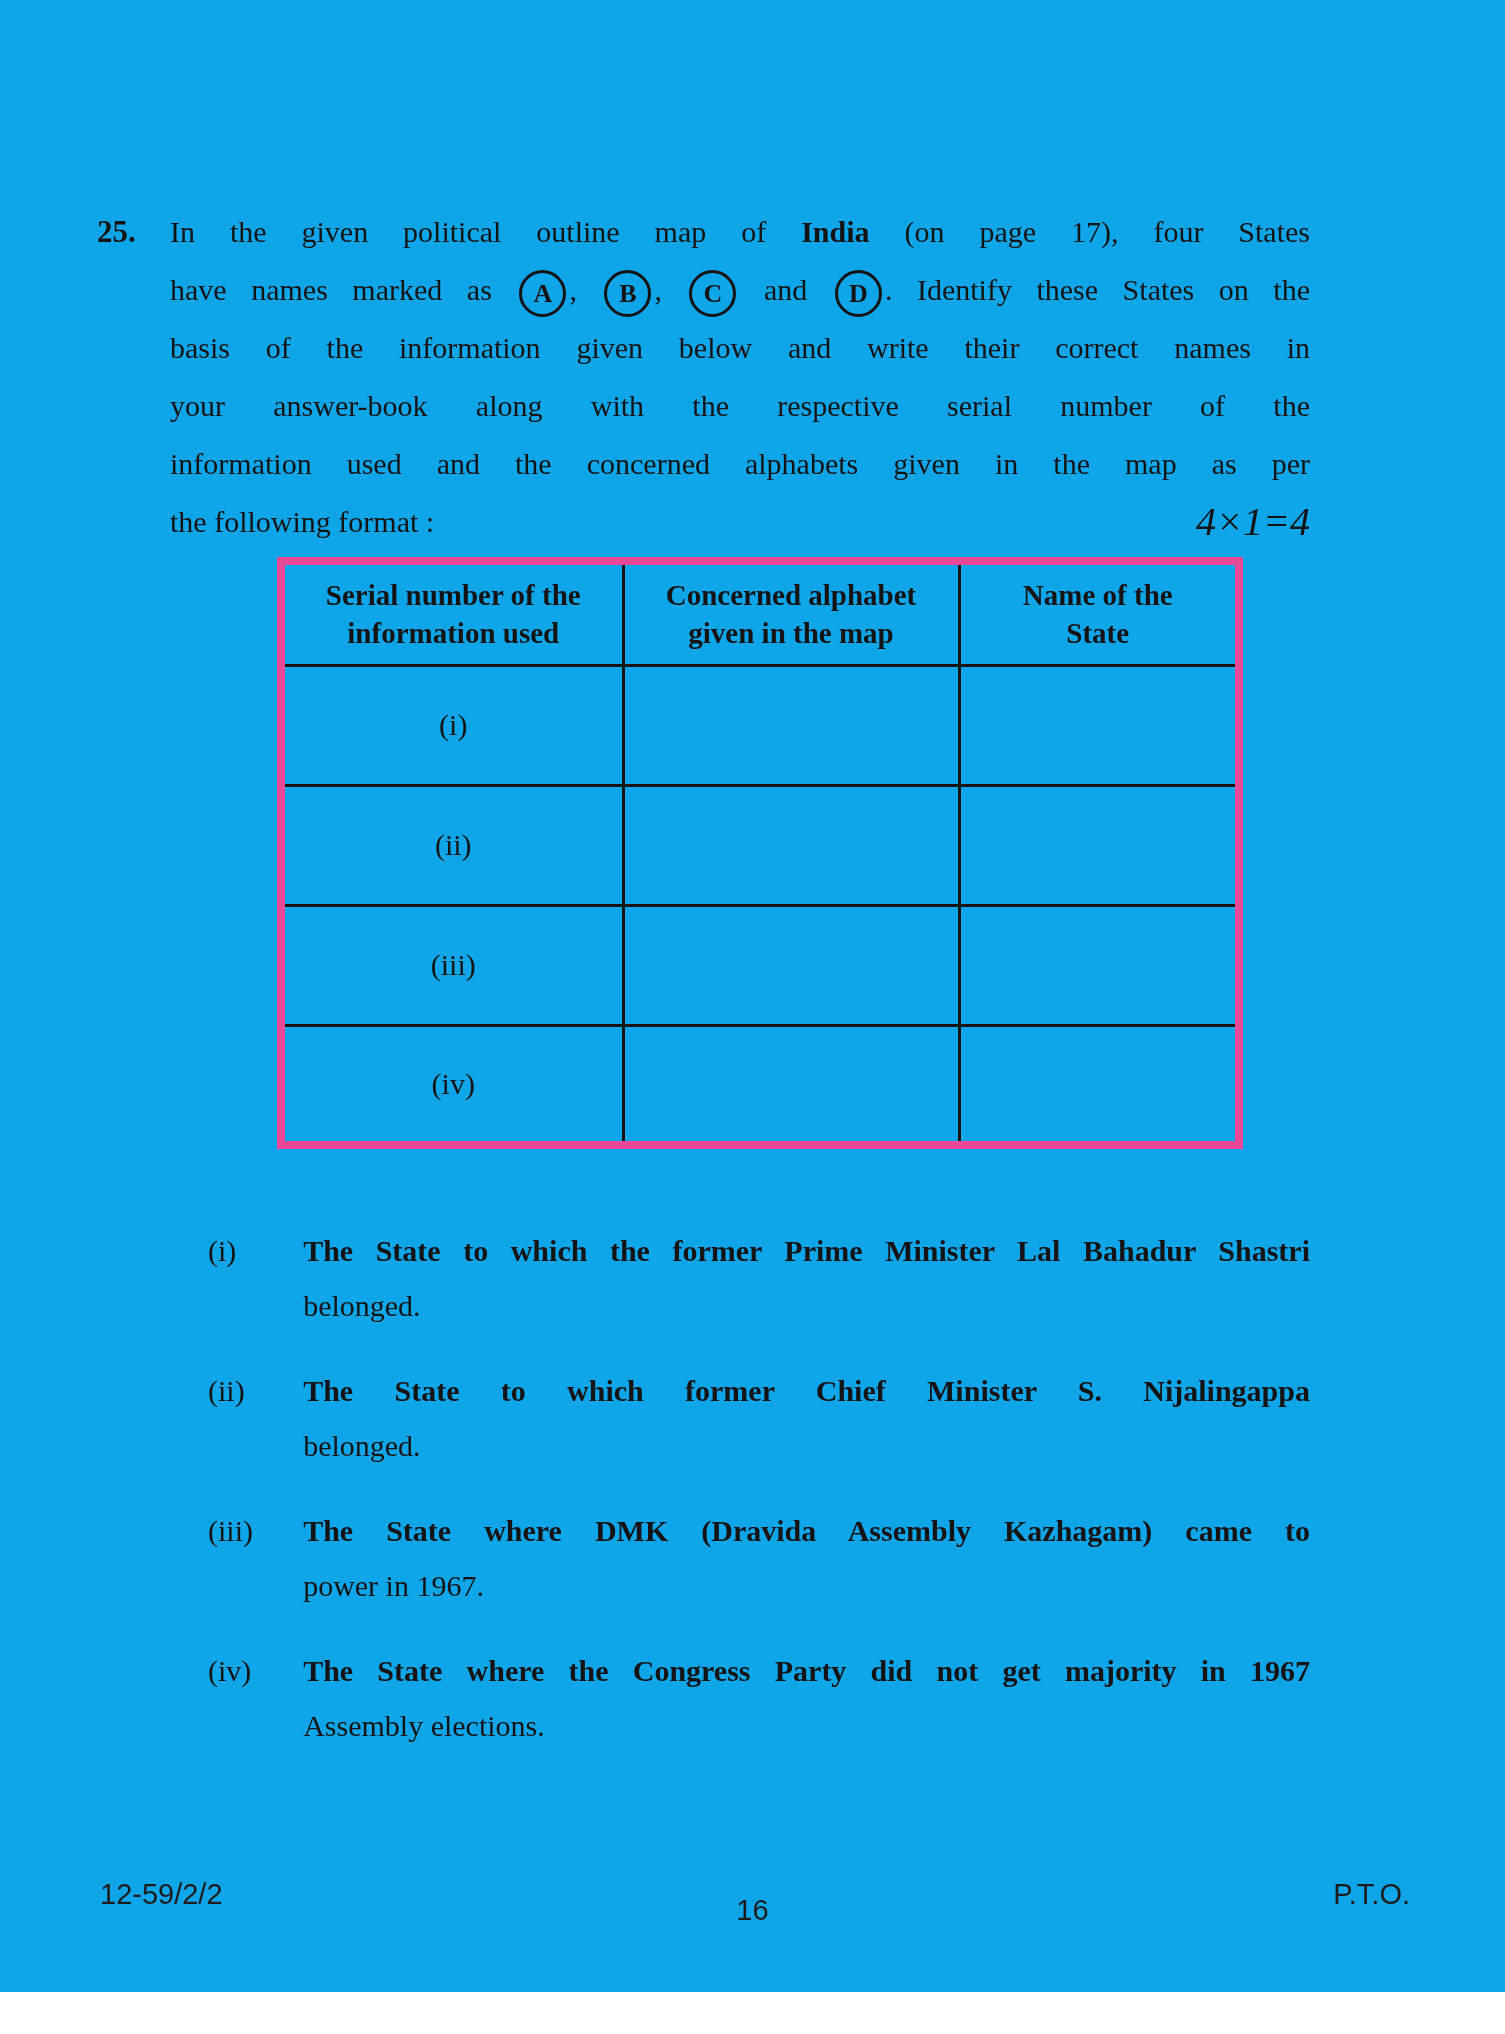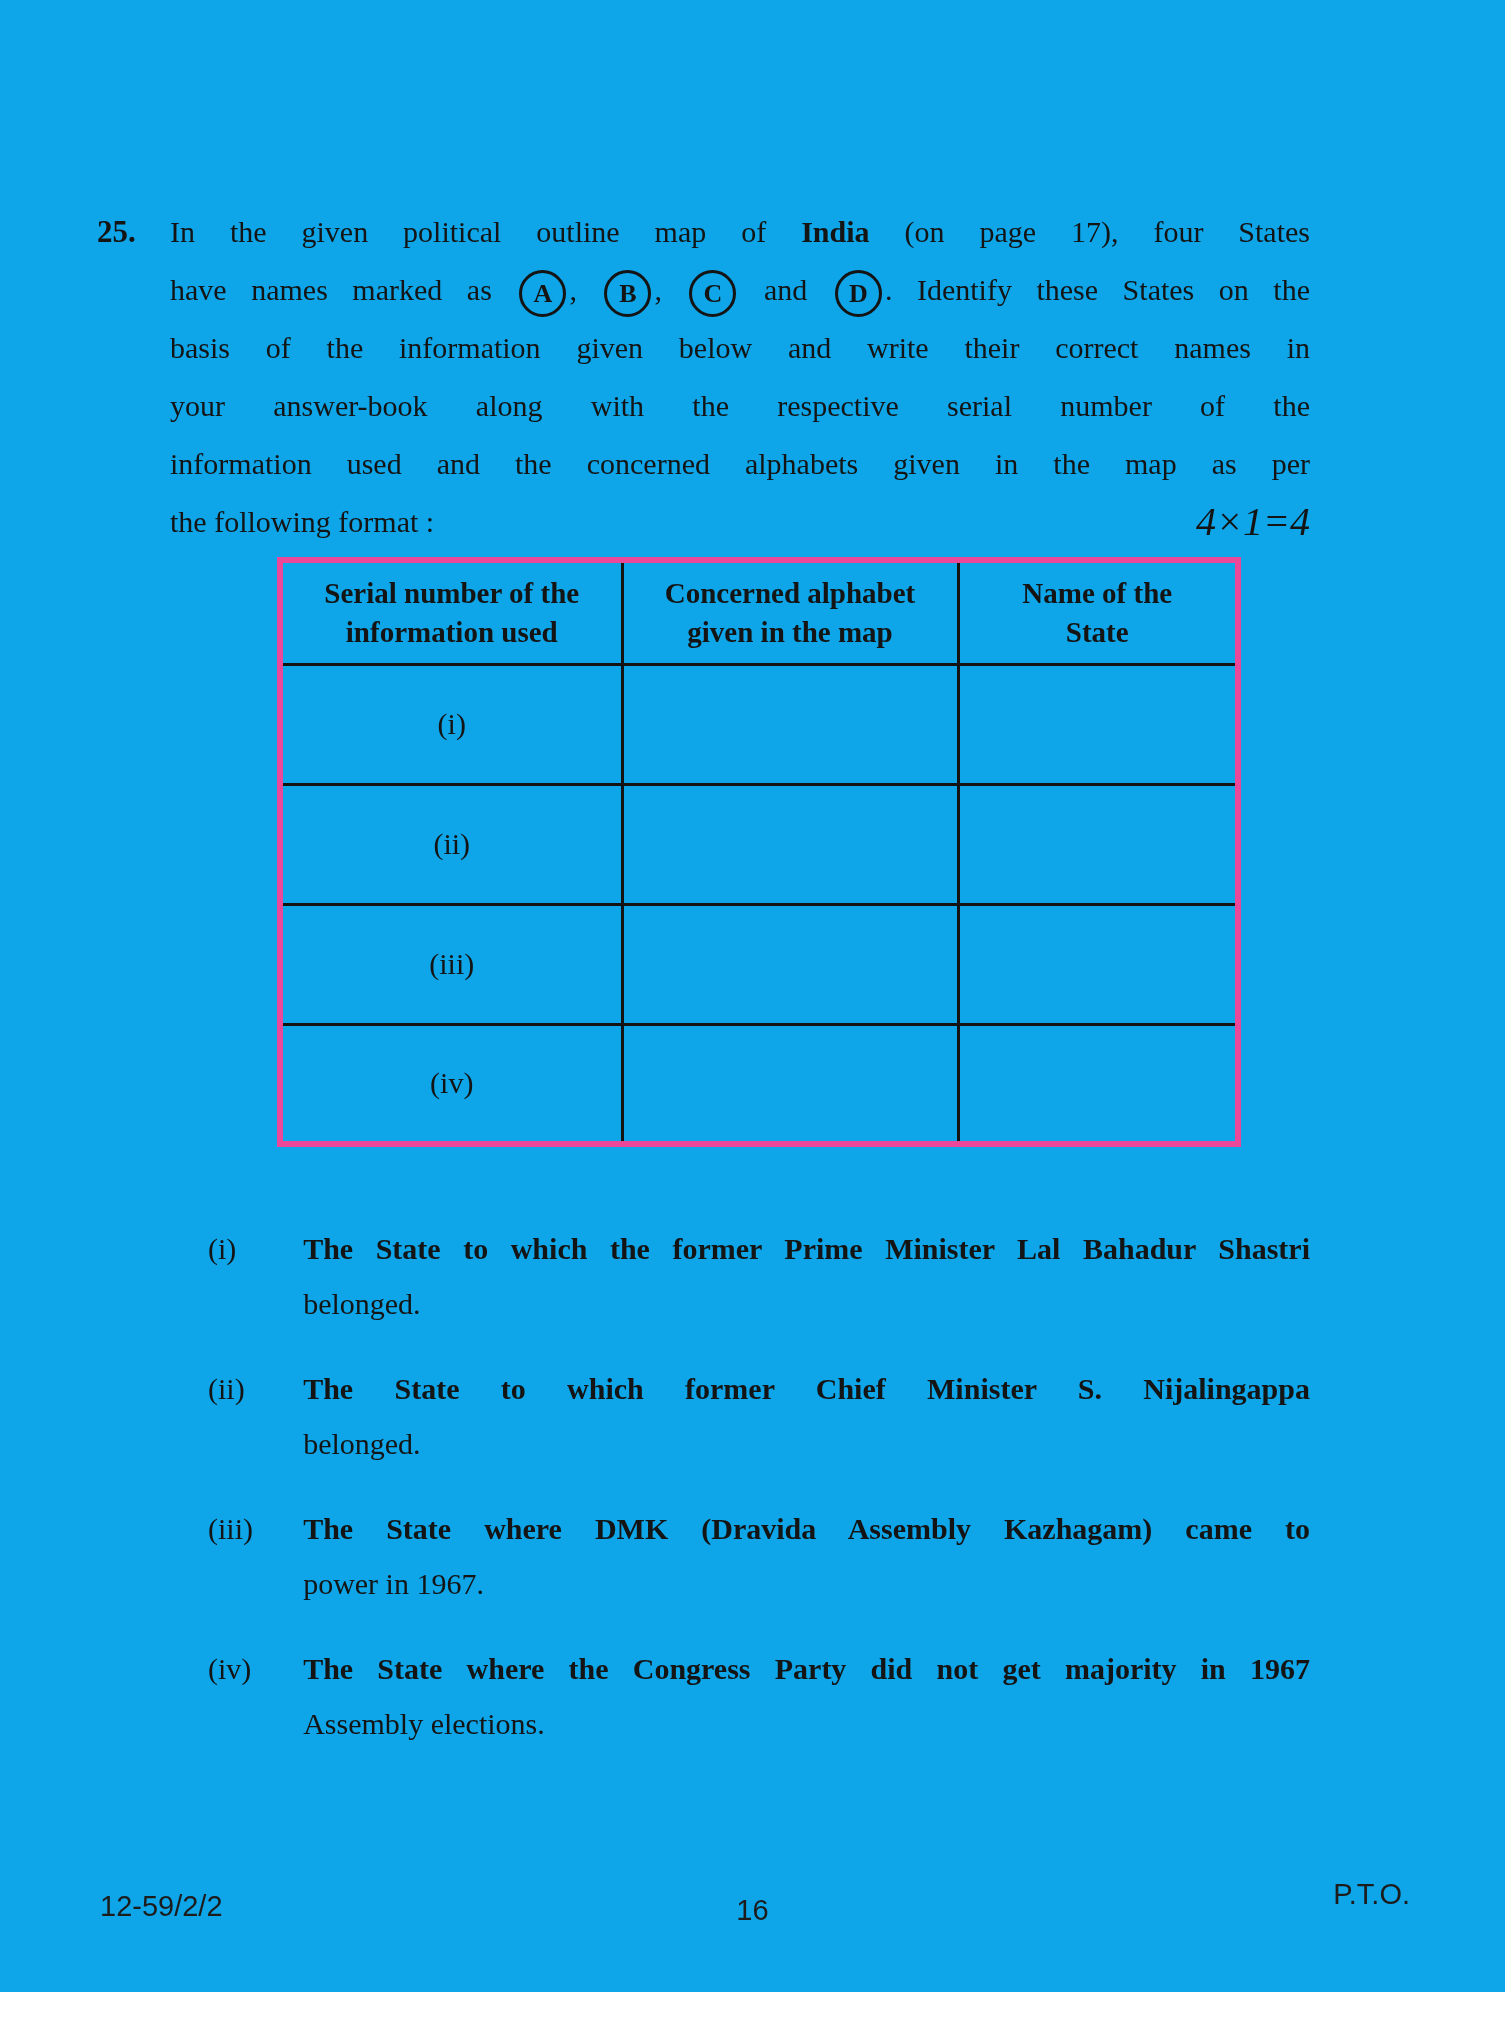--- a/index.html
+++ b/index.html
@@ -24,21 +24,21 @@
     text-align:center; text-align-last:center;
     line-height:41px; font-weight:bold; font-size:26px;
     vertical-align:middle; margin:0 3px;
   }
   .fmt-row { display:flex; justify-content:space-between; line-height:58px; }
   .marks { font-style:italic; font-size:40px; }
   
   .fmt-table {
     border-collapse:collapse; table-layout:fixed;
     width:958px; margin:6px 0 0 107px;
-    border:6px solid #ec4899;
+    border:8px solid #ec4899;
   }
   .fmt-table th, .fmt-table td { border:3px solid #141414; }
   .fmt-table th {
     height:104px; font-size:29px; font-weight:bold;
     line-height:1.32; text-align:center; vertical-align:middle;
     white-space:pre-line;
   }
   .fmt-table td { height:120px; font-size:30px; text-align:center; vertical-align:middle; }
   
   .items { margin:74px 0 0 38px; }
@@ -46,21 +46,21 @@
   .ilabel { width:96px; font-size:30px; line-height:55px; }
   .itext { width:1016px; font-size:30px; }
   .itext .a { line-height:55px; text-align:justify; text-align-last:justify;font-weight:bold; }
   .itext .b { line-height:55px; }
   
   .footer {
     position:absolute; left:0; right:0; top:1878px; height:42px;
     font-family:"Liberation Sans","DejaVu Sans",sans-serif;
     font-size:29px; color:#1c1c1c;
   }
-  .f-left  { position:absolute; left:100px; top:12px; }
+  .f-left  { position:absolute; left:100px; top:0; }
   .f-center{ position:absolute; left:0; right:0; top:16px; text-align:center; }
   .f-right { position:absolute; right:95px; top:0; }
 </style>
 </head>
 <body>
 
 <div class="page">
 
   <div class="question">
     <div class="qnum">25.</div>

